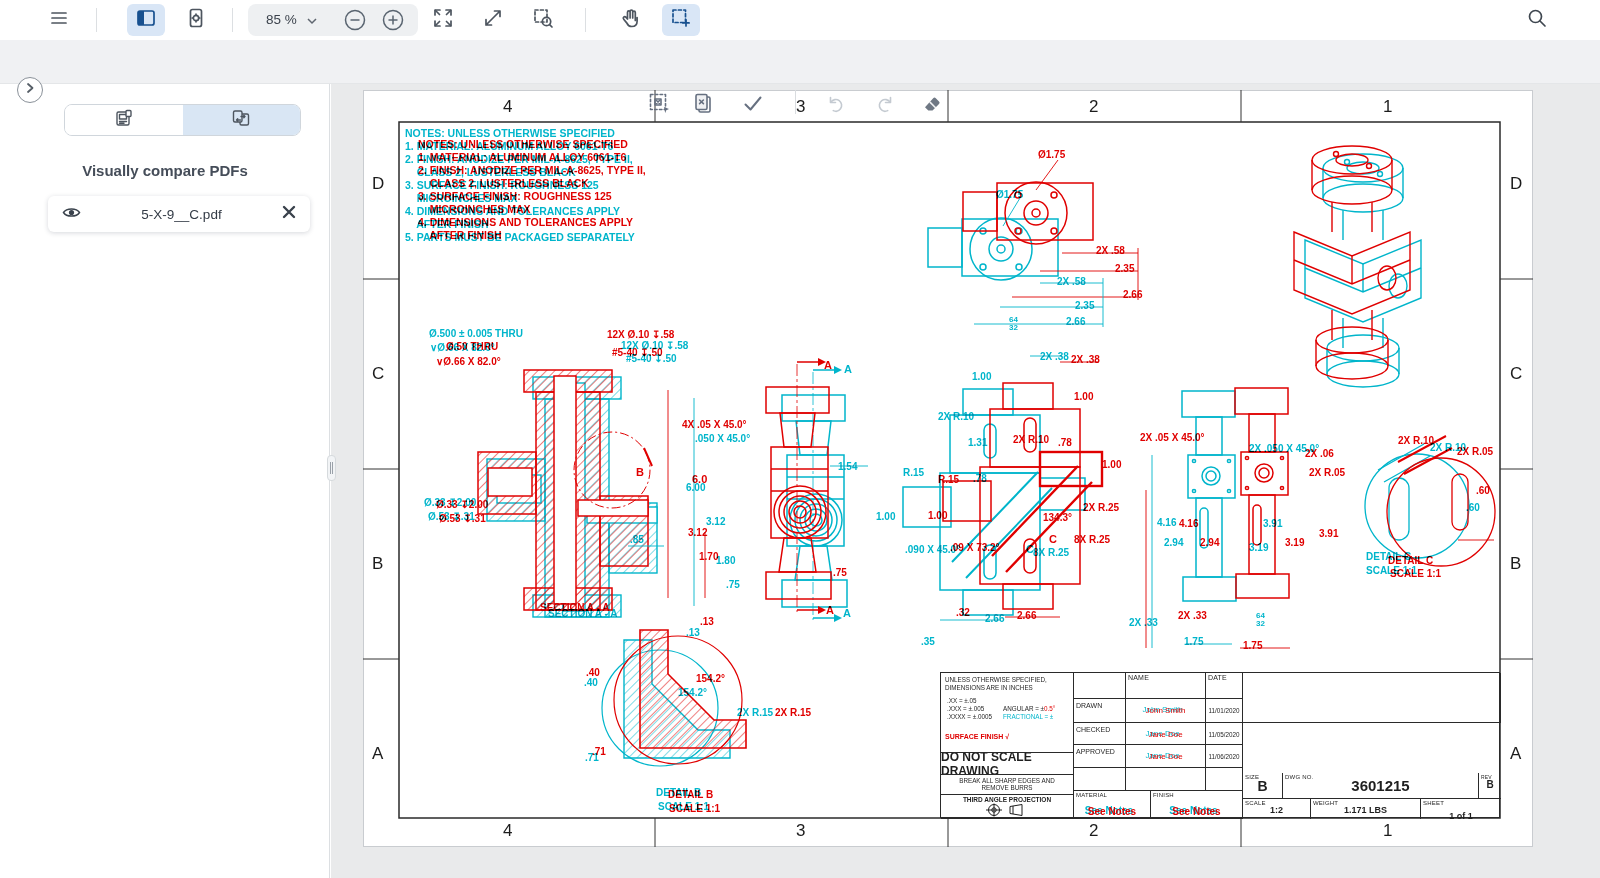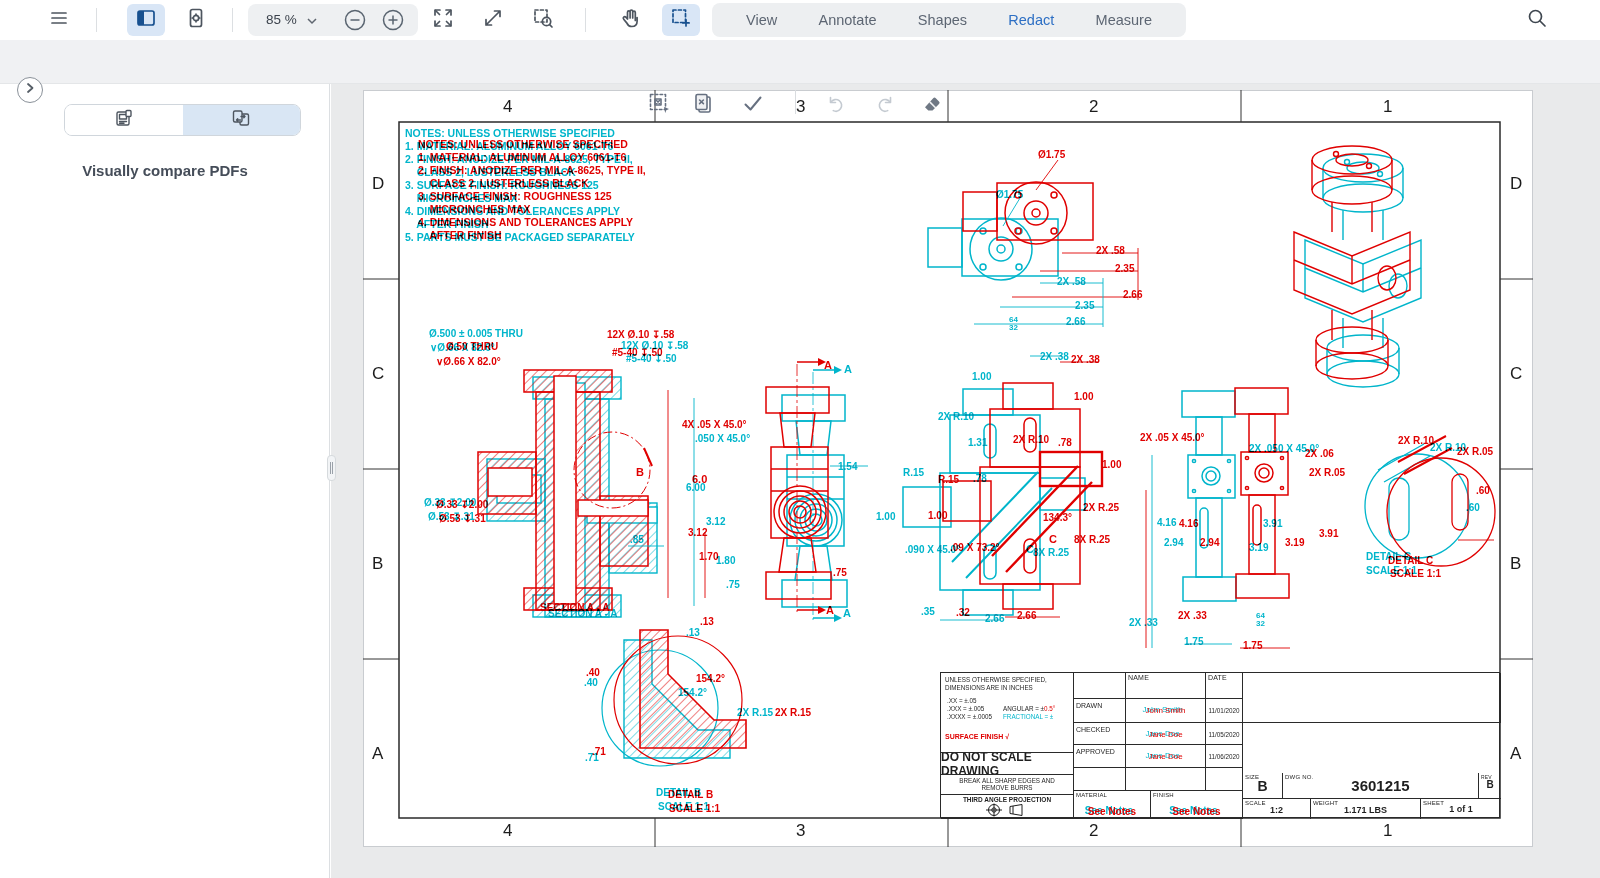--- a/index.html
+++ b/index.html
@@ -110,27 +110,20 @@
     <span><svg width="22" height="22">
           <path d="M8.5,12 V5.2 a1.3,1.3 0 0 1 2.6,0 V11 M11.1,10.5 V4.3 a1.3,1.3 0 0 1 2.6,0 V11 M13.7,10.8 V5.4 a1.3,1.3 0 0 1 2.6,0 V13.5 M8.5,12 L6.8,10.2 a1.45,1.45 0 0 0 -2.1,2 l3.2,3.9 c0.9,2.2 2.5,3.4 4.9,3.4 c3.4,0 5.3,-1.9 5.3,-5.3 V10.5"></path>
         </svg></span>
   </div>
   <div class="icobtn active" style="left:662px">
     <span><svg width="22" height="22">
           <rect x="3" y="3" width="12.5" height="12.5" stroke-dasharray="3 2.4"></rect>
           <path d="M16,12.8 V19 M12.9,15.9 H19.1"></path>
         </svg></span>
   </div>
-  <div class="tabsbar">
-    <span class="tab">View</span>
-    <span class="tab">Annotate</span>
-    <span class="tab">Shapes</span>
-    <span class="tab active">Redact</span>
-    <span class="tab">Measure</span>
-  </div>
   <div class="icobtn" style="left:1518px">
     <span><svg width="22" height="22" style="stroke:#3f4750">
           <circle cx="9.5" cy="9.5" r="6"></circle>
           <path d="M14,14 L19,19"></path>
         </svg></span>
   </div>
 </div>
 
 <div class="tb2">
   <div class="icobtn" style="left:641px">
@@ -191,20 +184,30 @@
     </div>
     <div class="half active">
       <span><svg width="20" height="20">
             <rect x="9" y="6" width="8.5" height="11" rx="1.5"></rect>
             <rect x="2.5" y="3" width="8.5" height="11" rx="1.5" fill="#d9e6f4"></rect>
             <path d="M10,8.5 L14,8.5 M12.8,7.3 L14,8.5 L12.8,9.7 M9.5,12 L5.5,12 M6.7,10.8 L5.5,12 L6.7,13.2"></path>
           </svg></span>
     </div>
   </div>
   <div class="cmp-head">Visually compare PDFs</div>
+  <div class="filecard">
+    <span><svg width="19" height="15" style="stroke:#3a424c;fill:none;stroke-width:1.5">
+          <path d="M1.5,7.5 C4.5,2.8 14.5,2.8 17.5,7.5 C14.5,12.2 4.5,12.2 1.5,7.5 Z"></path>
+          <circle cx="9.5" cy="7.5" r="2.6" fill="#3a424c" stroke="none"></circle>
+        </svg></span>
+    <span class="fname">5-X-9__C.pdf</span>
+    <span><svg width="14" height="14" style="stroke:#3a424c;stroke-width:2.4;stroke-linecap:round">
+          <path d="M2,2 L12,12 M12,2 L2,12"></path>
+        </svg></span>
+  </div>
 </div>
 <div class="handle">
     <i></i>
     <i></i>
   </div>
 
 <div class="canvas"></div>
 <div class="sheet"></div>
 <div id="zones">
     <span style="left: 503px; top: 97px;">4</span>
@@ -514,21 +517,21 @@
     <span style="left: 876px; top: 511px; color: rgb(0, 181, 203); font-size: 10px;">1.00</span>
     <span style="left: 928px; top: 510px; color: rgb(224, 0, 0); font-size: 10px;">1.00</span>
     <span style="left: 1083px; top: 502px; color: rgb(224, 0, 0); font-size: 10px;">2X R.25</span>
     <span style="left: 1043px; top: 512px; color: rgb(224, 0, 0); font-size: 10px;">134.3°</span>
     <span style="left: 905px; top: 544px; color: rgb(0, 181, 203); font-size: 10px;">.090 X 45.0°</span>
     <span style="left: 950px; top: 542px; color: rgb(224, 0, 0); font-size: 10px;">.09 X 73.2°</span>
     <span style="left: 1033px; top: 547px; color: rgb(0, 181, 203); font-size: 10px;">8X R.25</span>
     <span style="left: 1074px; top: 534px; color: rgb(224, 0, 0); font-size: 10px;">8X R.25</span>
     <span style="left: 1049px; top: 533px; color: rgb(224, 0, 0); font-size: 11px;">C</span>
     <span style="left: 1026px; top: 543px; color: rgb(0, 181, 203); font-size: 11px;">C</span>
-    <span style="left: 921px; top: 606px; color: rgb(0, 181, 203); font-size: 10px;">.35</span>
+    <span style="left: 921px; top: 636px; color: rgb(0, 181, 203); font-size: 10px;">.35</span>
     <span style="left: 956px; top: 607px; color: rgb(224, 0, 0); font-size: 10px;">.32</span>
     <span style="left: 985px; top: 613px; color: rgb(0, 181, 203); font-size: 10px;">2.66</span>
     <span style="left: 1017px; top: 610px; color: rgb(224, 0, 0); font-size: 10px;">2.66</span>
     <span style="left: 1009px; top: 315px; color: rgb(0, 181, 203); font-size: 8px;">64</span>
     <span style="left: 1009px; top: 323px; color: rgb(0, 181, 203); font-size: 8px;">32</span>
     <span style="left: 1140px; top: 432px; color: rgb(224, 0, 0); font-size: 10px;">2X .05 X 45.0°</span>
     <span style="left: 1249px; top: 443px; color: rgb(0, 181, 203); font-size: 10px;">2X .050 X 45.0°</span>
     <span style="left: 1305px; top: 448px; color: rgb(224, 0, 0); font-size: 10px;">2X .06</span>
     <span style="left: 1309px; top: 467px; color: rgb(224, 0, 0); font-size: 10px;">2X R.05</span>
     <span style="left: 1157px; top: 517px; color: rgb(0, 181, 203); font-size: 10px;">4.16</span>
@@ -654,15 +657,15 @@
   <div class="cell" style="left:302px;top:126px;width:68px;height:20px;border-bottom:none">
     <span class="lbl">SCALE</span>
     <div style="text-align:center;font-size:9px;font-weight:700;margin-top:6px">1:2</div>
   </div>
   <div class="cell" style="left:370px;top:126px;width:110px;height:20px;border-bottom:none">
     <span class="lbl">WEIGHT</span>
     <div style="text-align:center;font-size:9px;font-weight:700;margin-top:6px">1.171 LBS</div>
   </div>
   <div class="cell" style="left:480px;top:126px;width:80px;height:20px;border-bottom:none;border-right:none">
     <span class="lbl">SHEET</span>
-    <div style="text-align:center;font-size:9px;font-weight:700;margin-top:5px">1 of 1</div>
+    <div style="text-align:center;font-size:9px;font-weight:700;margin-top:12px">1 of 1</div>
   </div>
 </div>
 
 </body></html>

